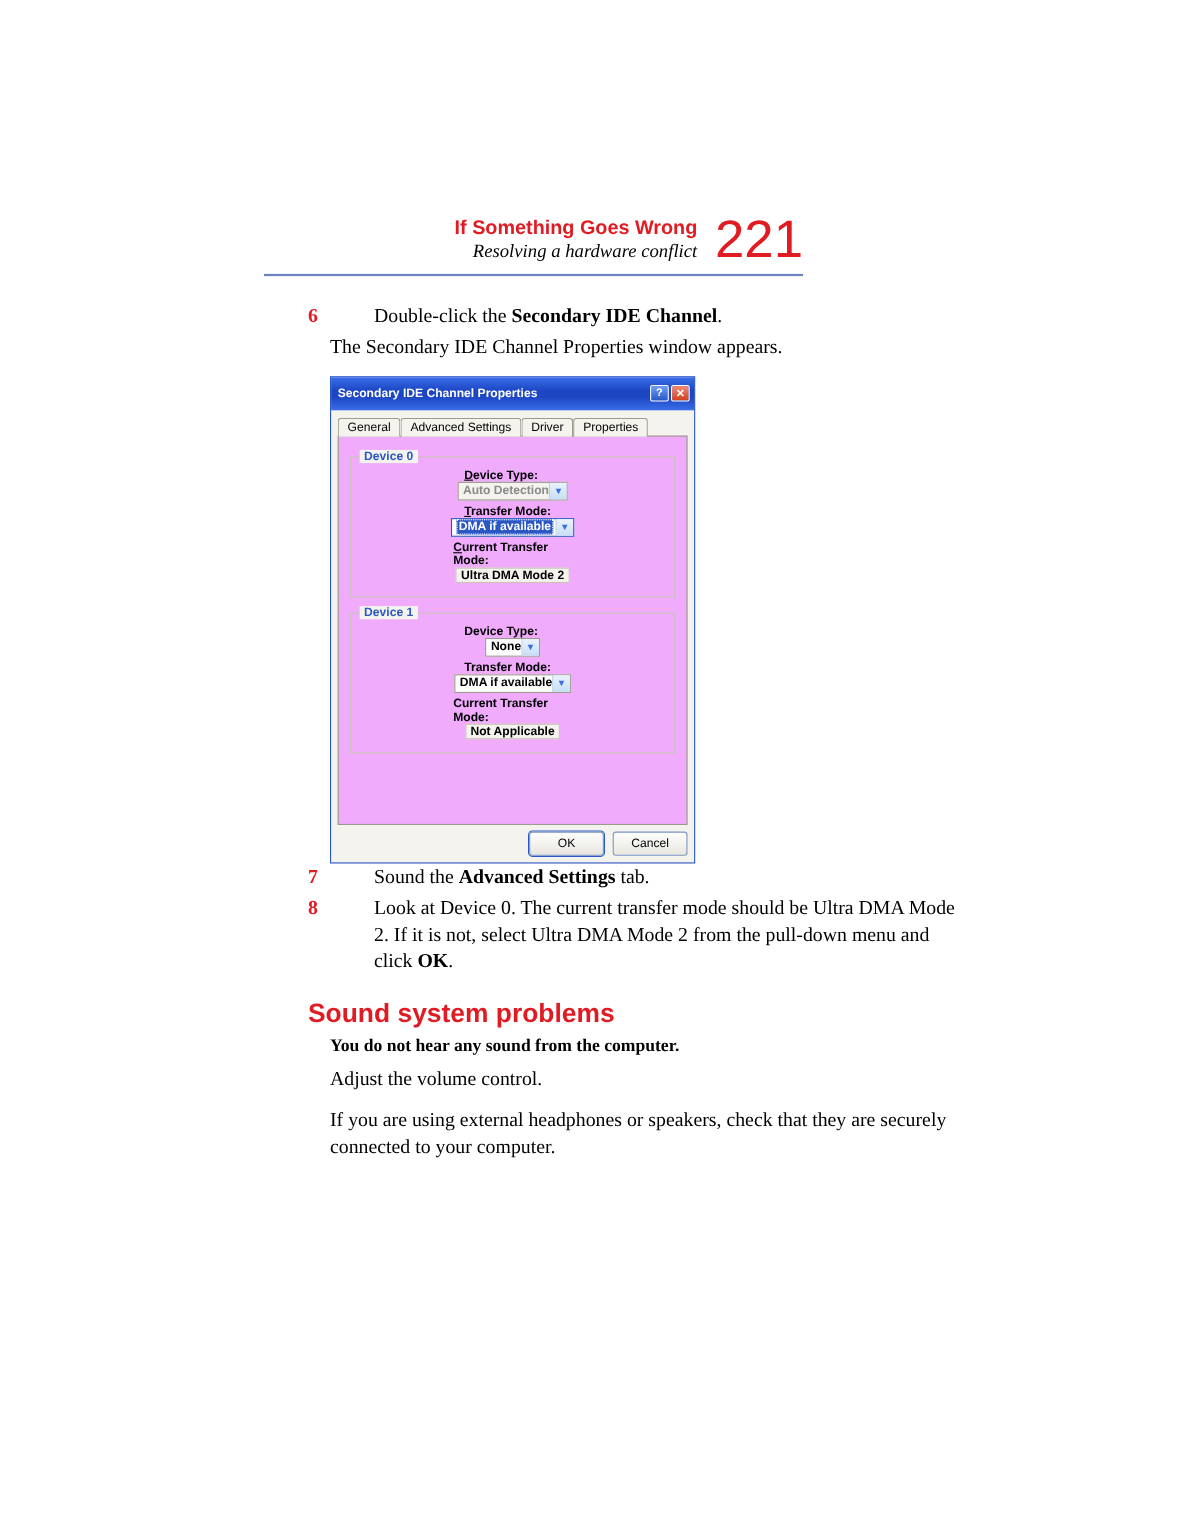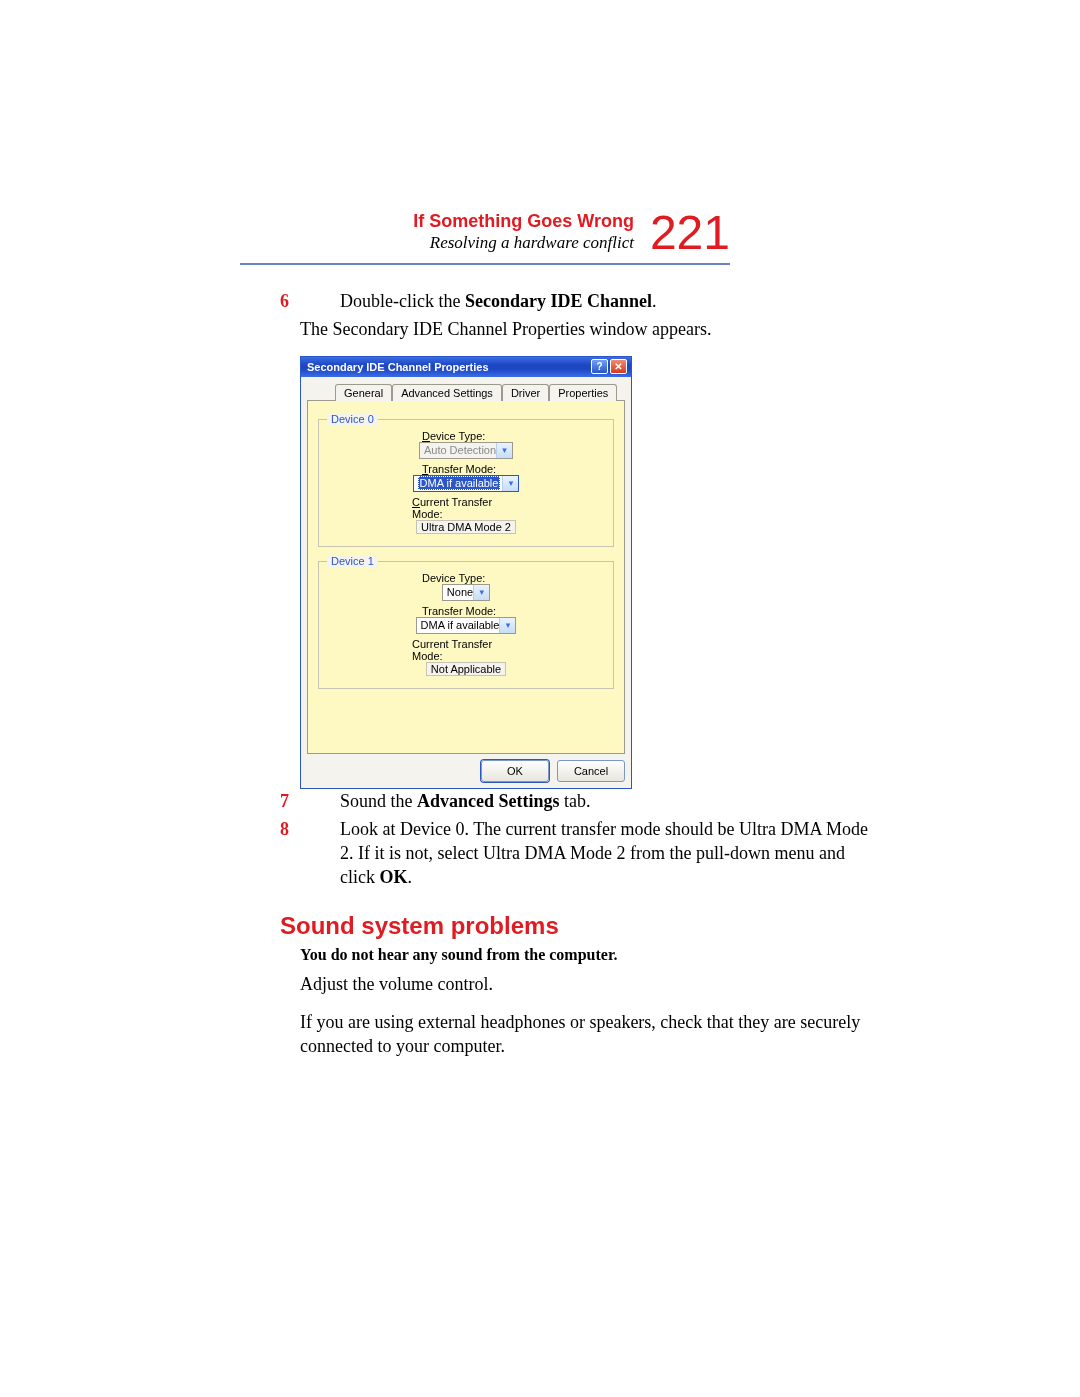--- a/index.html
+++ b/index.html
@@ -6,21 +6,21 @@
     margin: 0;
     background: #fff;
     font-family: "Times New Roman", Times, serif;
     width: 1080px;
     height: 1397px;
     position: relative;
   }
   .page {
     position: absolute;
     left: 240px;
-    top: 209px;
+    top: 195px;
     width: 640px;
   }
   .header-row {
     display: flex;
     justify-content: flex-end;
     align-items: flex-end;
     gap: 16px;
     margin-bottom: 6px;
   }
   .header-text {
@@ -99,21 +99,21 @@
   .dialog-wrap {
     margin-left: 60px;
     width: 330px;
     border: 1px solid #2a56c6;
     background: #f4f3ee;
     font-family: Tahoma, Arial, sans-serif;
     font-size: 11px;
     color: #000;
   }
   .titlebar {
-    height: 20px;
+    height: 30px;
     background: linear-gradient(#3a6ee8, #1d46c3 40%, #1d46c3 60%, #3a6ee8);
     color: #fff;
     display: flex;
     align-items: center;
     padding: 0 4px 0 6px;
     font-weight: bold;
     font-size: 11px;
   }
   .titlebar .title-text { flex: 1; }
   .titlebar .tb-btn {
@@ -129,21 +129,20 @@
     font-weight: bold;
     color: #fff;
     box-sizing: border-box;
   }
   .tb-help { background: linear-gradient(#6fa0f7,#2a56c6); }
   .tb-close { background: linear-gradient(#f08b73,#d13f1e); }
   .tabrow {
     display: flex;
     padding: 6px 6px 0 6px;
     gap: 0;
-    margin-left: 28px;
   }
   .tab {
     border: 1px solid #9c9a8c;
     border-bottom: none;
     padding: 2px 8px;
     background: #f4f3ee;
     border-top-left-radius: 3px;
     border-top-right-radius: 3px;
     position: relative;
     top: 1px;
@@ -152,21 +151,22 @@
     background: #f4f3ee;
     z-index: 2;
   }
   .tab.inactive {
     background: #f4f3ee;
   }
   .tabpanel {
     border: 1px solid #9c9a8c;
     margin: 0 6px 6px 6px;
     padding: 18px 10px 50px 10px;
-    background: #fef9c3;
+    background: #f0abfc;
+    font-weight: bold;
   }
   .fieldset {
     border: 1px solid #c7c4b6;
     padding: 10px 8px 8px 8px;
     margin-bottom: 14px;
     position: relative;
   }
   .fieldset .legend {
     position: absolute;
     top: -7px;

